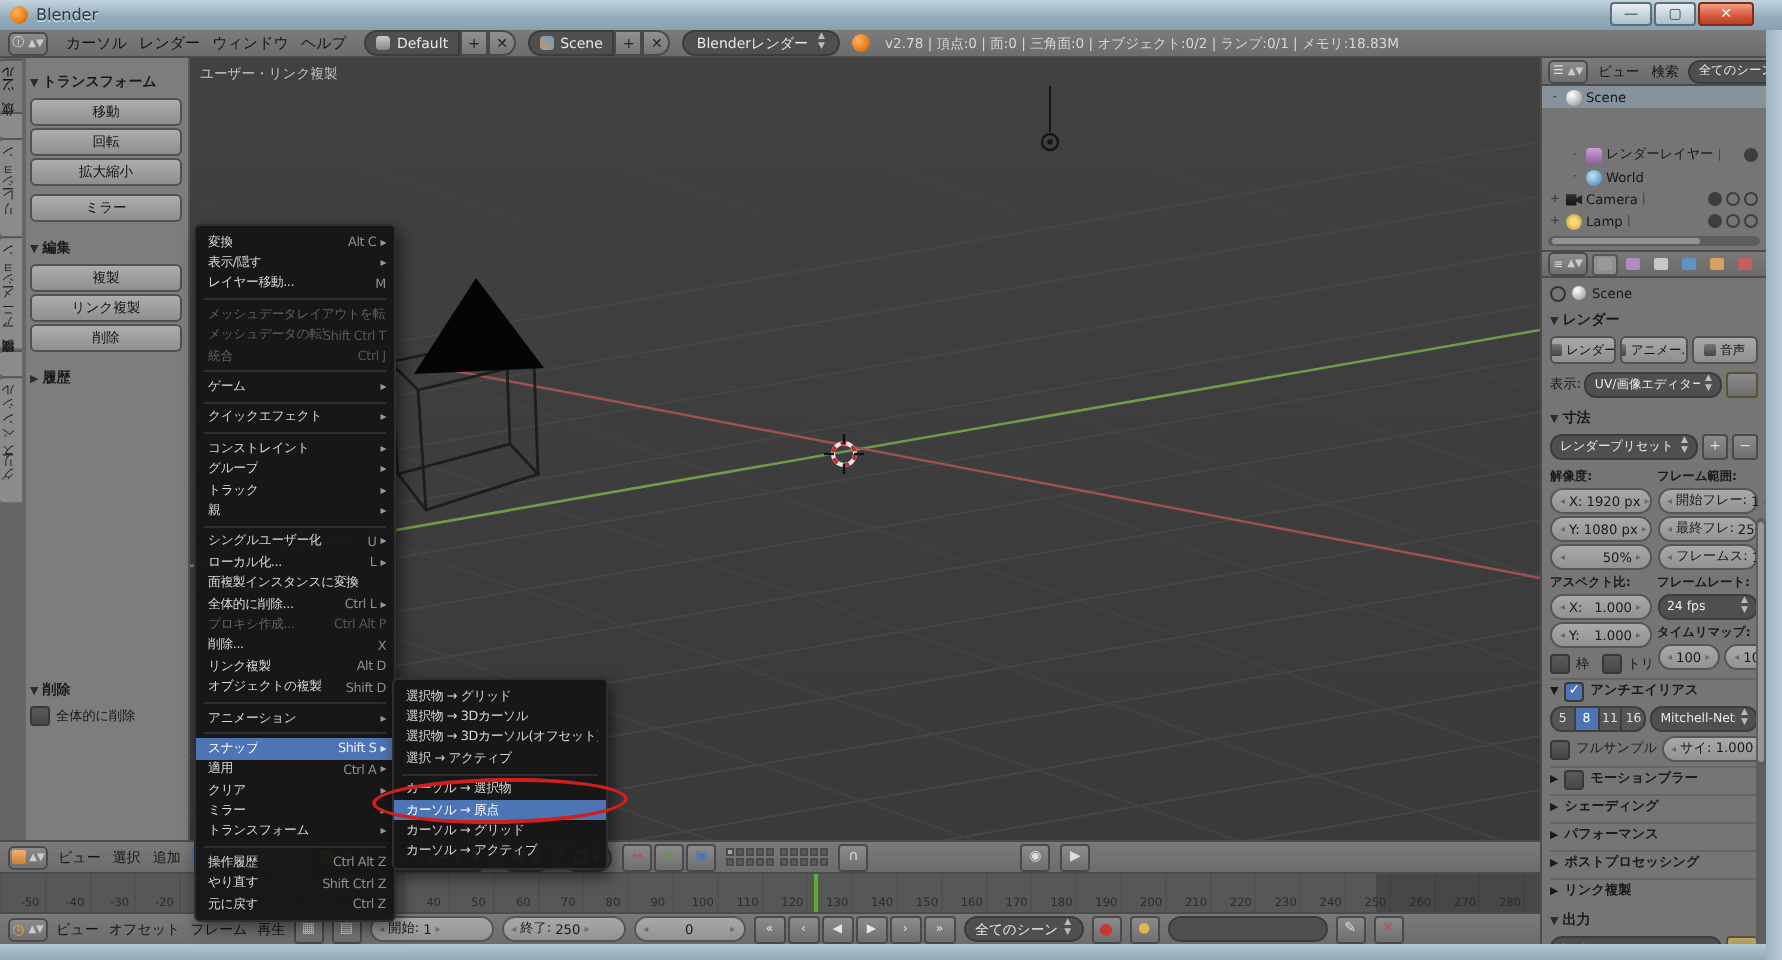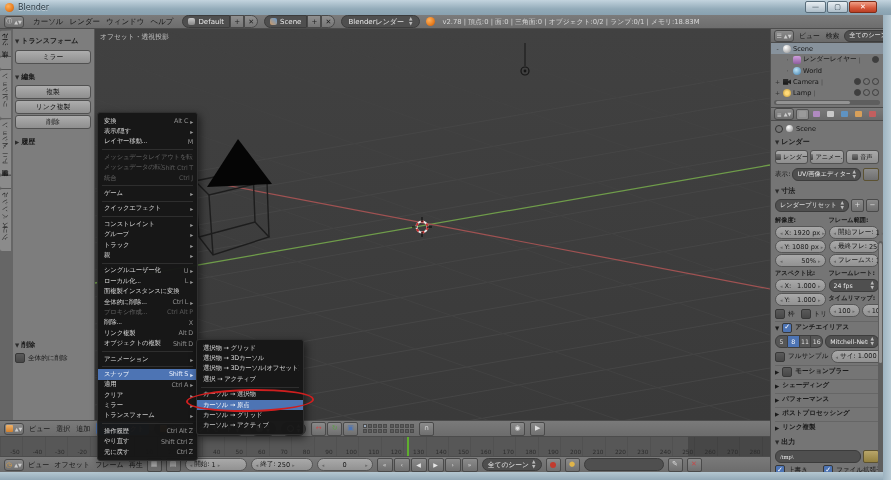--- a/index.html
+++ b/index.html
@@ -229,40 +229,45 @@
     <div id="shelf-tabs">
         <div class="vtab active">ツール</div>
         <div class="vtab">作成</div>
         <div class="vtab">リレーション</div>
         <div class="vtab">アニメーション</div>
         <div class="vtab">物理演算</div>
         <div class="vtab">グリースペンシル</div>
       </div>
     <div id="shelf-body">
       <div class="phdr"><span class="tri">▼</span><span>トランスフォーム</span></div>
+      <div id="transform-buttons">
+          <div class="btn">移動</div>
+          <div class="btn">回転</div>
+          <div class="btn">拡大縮小</div>
+        </div>
       <div class="btn gap">ミラー</div>
       <div class="phdr" style="margin-top:8px"><span class="tri">▼</span><span>編集</span></div>
       <div id="edit-buttons">
           <div class="btn">複製</div>
           <div class="btn">リンク複製</div>
           <div class="btn">削除</div>
         </div>
       <div class="phdr" style="margin-top:8px"><span class="tri">▶</span><span>履歴</span></div>
     </div>
     <div id="redo-panel">
       <div class="phdr"><span class="tri">▼</span><span>削除</span></div>
       <div class="chkrow">
         <span class="chk"></span>
         <span class="chklbl">全体的に削除</span>
       </div>
     </div>
   </div>
 
   <div id="viewport">
-    <div id="vplabel">オフセット・透視投影</div>
+    <div id="vplabel">ユーザー・リンク複製</div>
     <svg width="675" height="391">
       <g id="gridA" stroke="#464646" stroke-width="1">
           <line x1="0" y1="160" x2="675" y2="42"></line>
           <line x1="0" y1="187" x2="675" y2="69"></line>
           <line x1="0" y1="214" x2="675" y2="96"></line>
           <line x1="0" y1="241" x2="675" y2="123"></line>
           <line x1="0" y1="268" x2="675" y2="150"></line>
           <line x1="0" y1="295" x2="675" y2="177"></line>
           <line x1="0" y1="322" x2="675" y2="204"></line>
           <line x1="0" y1="349" x2="675" y2="231"></line>
@@ -728,21 +733,21 @@
       <span class="filterdd">
         <span>全てのシーン</span>
         </span>
     </div>
     <div id="outtree">
         <div class="orow sel" style="padding-left: 3px;">
           <span class="oexp">-</span>
           <span class="oicon oi-scene"></span>
           <span>Scene</span>
         </div>
-        <div class="orow" style="padding-left: 13px;">
+        <div class="orow" style="padding-left: 13px; margin-top: 18px;">
           <span class="oexp">·</span>
           <span class="oicon oi-renderlayer"></span>
           <span>レンダーレイヤー</span>
           <span class="osep">|</span>
           <span class="ricons">
             <i class="ricon f"></i>
           </span>
         </div>
         <div class="orow" style="padding-left: 13px;">
           <span class="oexp">·</span>

